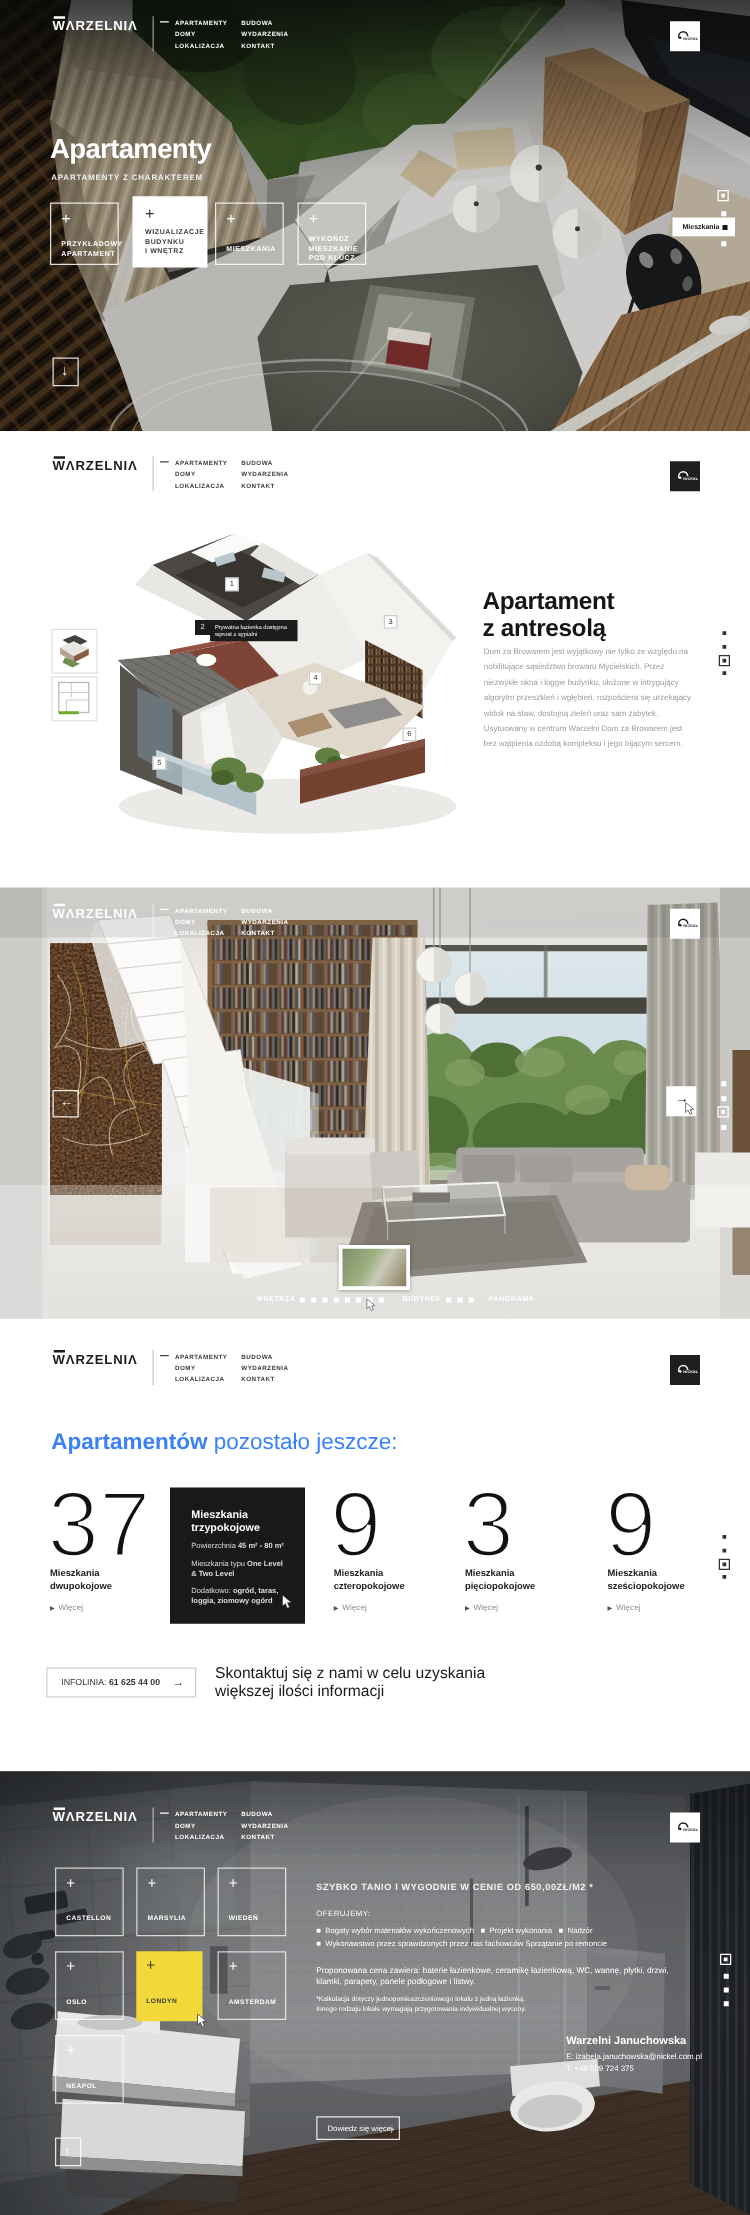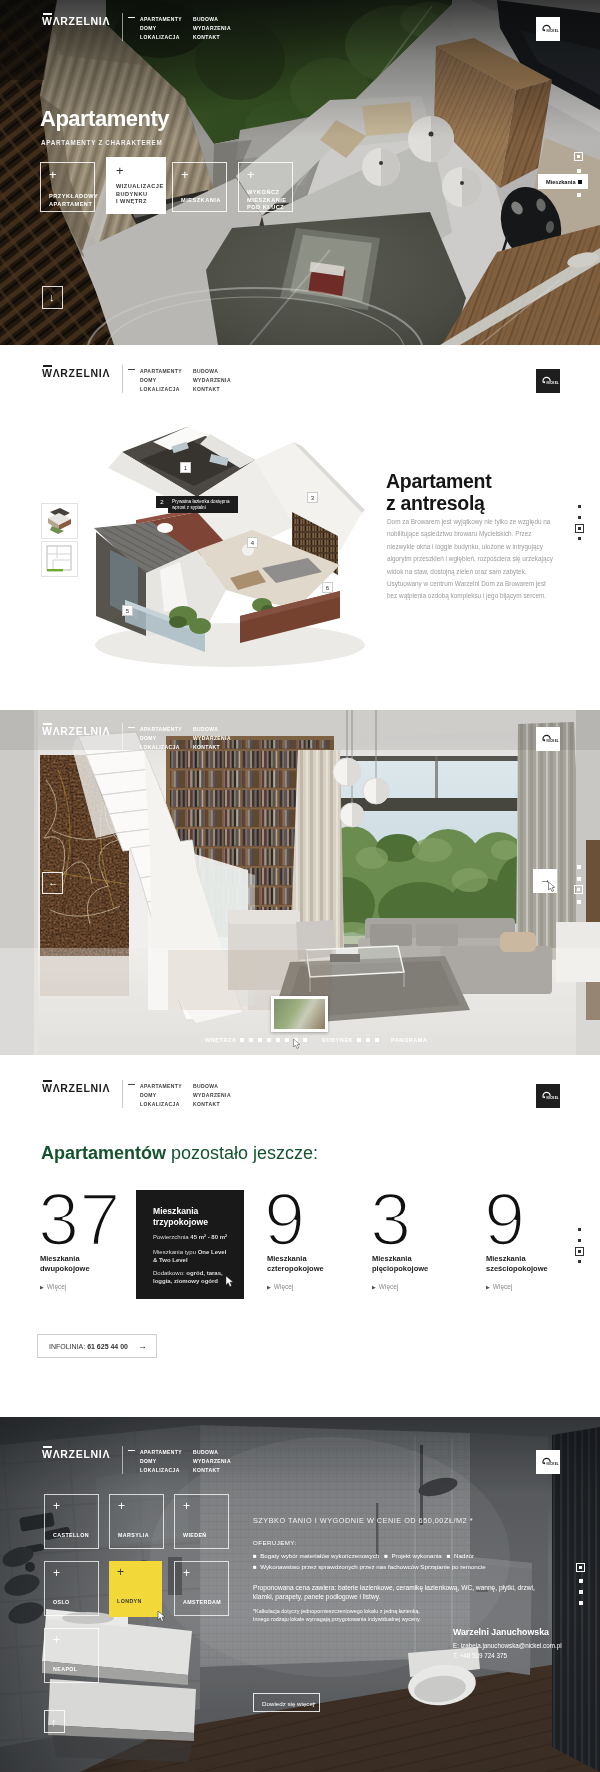--- a/index.html
+++ b/index.html
@@ -675,21 +675,21 @@
     <div class="nav c1">APARTAMENTY<br>DOMY<br>LOKALIZACJA</div>
     <div class="nav c2">BUDOWA<br>WYDARZENIA<br>KONTAKT</div>
     <div class="nickel">
           <svg width="24" height="24" viewBox="0 0 24 24">
             <path d="M7 13.5 v-1.5 a3.6 3.6 0 0 1 7.2 0" fill="none" stroke="#fff" stroke-width="1.1"></path>
             <circle cx="8.2" cy="13.2" r="1" fill="#fff"></circle>
             <text x="10.5" y="14.8" font-size="3" font-weight="bold" fill="#fff" style="letter-spacing:.2px">NICKEL</text>
           </svg>
         </div>
   </div>
-  <div class="abs" style="left:41px;top:88px;font-size:18px;color:#14532d"><b>Apartamentów</b> pozostało jeszcze:</div>
+  <div class="abs" style="left:41px;top:88px;font-size:18px;color:#3b82f6"><b>Apartamentów</b> pozostało jeszcze:</div>
 
   <div class="bignum" style="left:38px;top:128px">37</div>
   <div class="collab" style="left:40px;top:199px">Mieszkania<br>dwupokojowe</div>
   <div class="more" style="left:40px;top:228px"><b>▶</b>Więcej</div>
 
   <div class="abs" style="left:136px;top:135px;width:108px;height:109px;background:#191919;color:#fff">
     <div class="abs" style="left:17px;top:16px;font-size:8.6px;font-weight:bold;line-height:10.5px">Mieszkania<br>trzypokojowe</div>
     <div class="abs" style="left:17px;top:44px;font-size:6px;color:#ddd">Powierzchnia <b>45 m² - 80 m²</b></div>
     <div class="abs" style="left:17px;top:58px;font-size:6px;color:#ddd;line-height:8px">Mieszkania typu <b>One Level</b><br><b>&amp; Two Level</b></div>
     <div class="abs" style="left:17px;top:79px;font-size:6px;color:#ddd;line-height:8px">Dodatkowo: <b>ogród, taras,</b><br><b>loggia, ziomowy ogórd</b></div>
@@ -714,20 +714,21 @@
   <div class="sq" style="left:578px;top:184px;background:#333;width:3px;height:3px"></div>
   <div class="sqo" style="left:575px;top:192px;border-color:#333;width:9px;height:9px">
         <i style="background:#333;width:3px;height:3px"></i>
       </div>
   <div class="sq" style="left:578px;top:205px;background:#333;width:3px;height:3px"></div>
 
   <div class="abs" style="left:37px;top:279px;width:120px;height:24px;border:1px solid #d0d0d0">
     <span class="abs" style="left:11px;top:8px;font-size:7px;color:#333">INFOLINIA: <b>61 625 44 00</b></span>
     <span class="abs" style="left:100px;top:6px;font-size:9px;color:#333">→</span>
   </div>
+  <div class="abs" style="left:172px;top:276px;font-size:12.5px;line-height:14.5px;color:#1a1a1a">Skontaktuj się z nami w celu uzyskania<br>większej ilości informacji</div>
 </section>
 
 <section id="s5">
   <div class="abs" id="s5scene" style="left:0;top:0;width:600px;height:355px">
   <svg width="600" height="355" viewBox="0 0 600 355">
     <defs>
       <linearGradient id="s5base" x1="0" y1="0" x2="0" y2="1">
         <stop offset="0" stop-color="#6d6e70"></stop>
               <stop offset=".4" stop-color="#8f9092"></stop>
               <stop offset="1" stop-color="#76777a"></stop>
@@ -878,21 +879,21 @@
       </div>
   <div class="city" style="left:44px;top:211px">
         <span class="pl">+</span>
         <span class="bl">NEAPOL</span>
       </div>
   <div class="plusbox" style="left:44px;top:293px;width:21px;height:23px">
         <span style="position:absolute;left:6px;top:5px;font-size:11px">↑</span>
       </div>
 
   <div class="abs" style="left:253px;top:79px;color:#fff;z-index:12;width:330px">
-    <div style="margin-top:20px;font-size:7.3px;letter-spacing:.5px;font-weight:normal;color:#f2f2f2">SZYBKO TANIO I WYGODNIE W CENIE OD 650,00ZŁ/M2 *</div>
+    <div style="margin-top:9px;font-size:7.3px;letter-spacing:.5px;font-weight:bold;color:#f2f2f2">SZYBKO TANIO I WYGODNIE W CENIE OD 650,00ZŁ/M2 *</div>
     <div style="margin-top:14px;font-size:6.2px;letter-spacing:.4px">OFERUJEMY:</div>
     <div style="margin-top:6px;font-size:6.2px">■&nbsp; Bogaty wybór materiałów wykończenowych &nbsp;&nbsp;■&nbsp; Projekt wykonania &nbsp;&nbsp;■&nbsp; Nadzór</div>
     <div style="margin-top:4px;font-size:6.2px">■&nbsp; Wykonawstwo przez sprawdzonych przez nas fachowców Sprzątanie po remoncie</div>
     <div style="margin-top:14px;font-size:6.6px;line-height:8.5px;width:290px">Proponowana cena zawiera: baterie łazienkowe, ceramikę łazienkową, WC, wannę, płytki, drzwi, klamki, parapety, panele podłogowe i listwy.</div>
     <div style="margin-top:7px;font-size:5.4px;line-height:7.5px;width:220px">*Kalkulacja dotyczy jednopomieszczeniowego lokalu z jedną łazienką.<br>Innego rodzaju lokale wymagają przygotowania indywidualnej wyceny.</div>
   </div>
   <div class="abs" style="left:253px;top:276px;width:67px;height:19px;border:1px solid rgba(255,255,255,.85);z-index:12">
     <span class="abs" style="left:8px;top:6px;font-size:6.2px;color:#fff">Dowiedz się więcej</span>
     <span class="abs" style="left:55px;top:4px;font-size:8px;color:#fff">→</span>
   </div>

